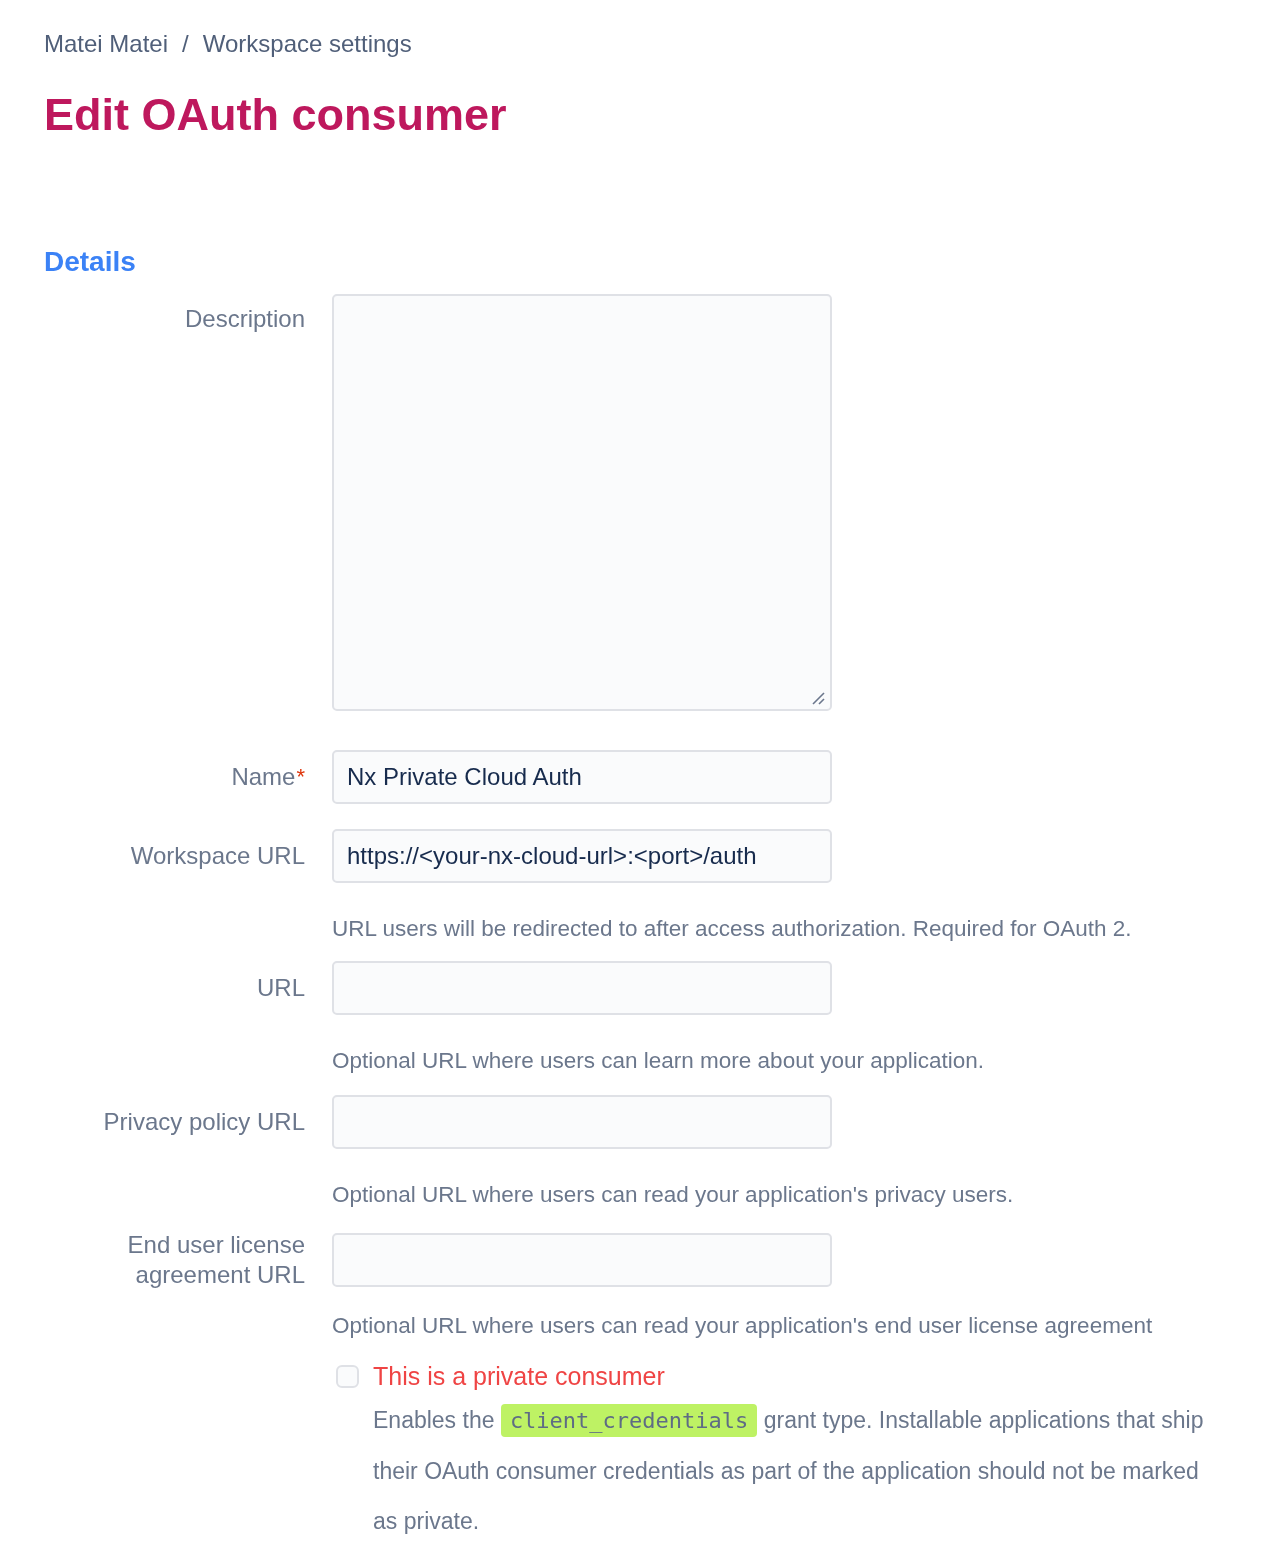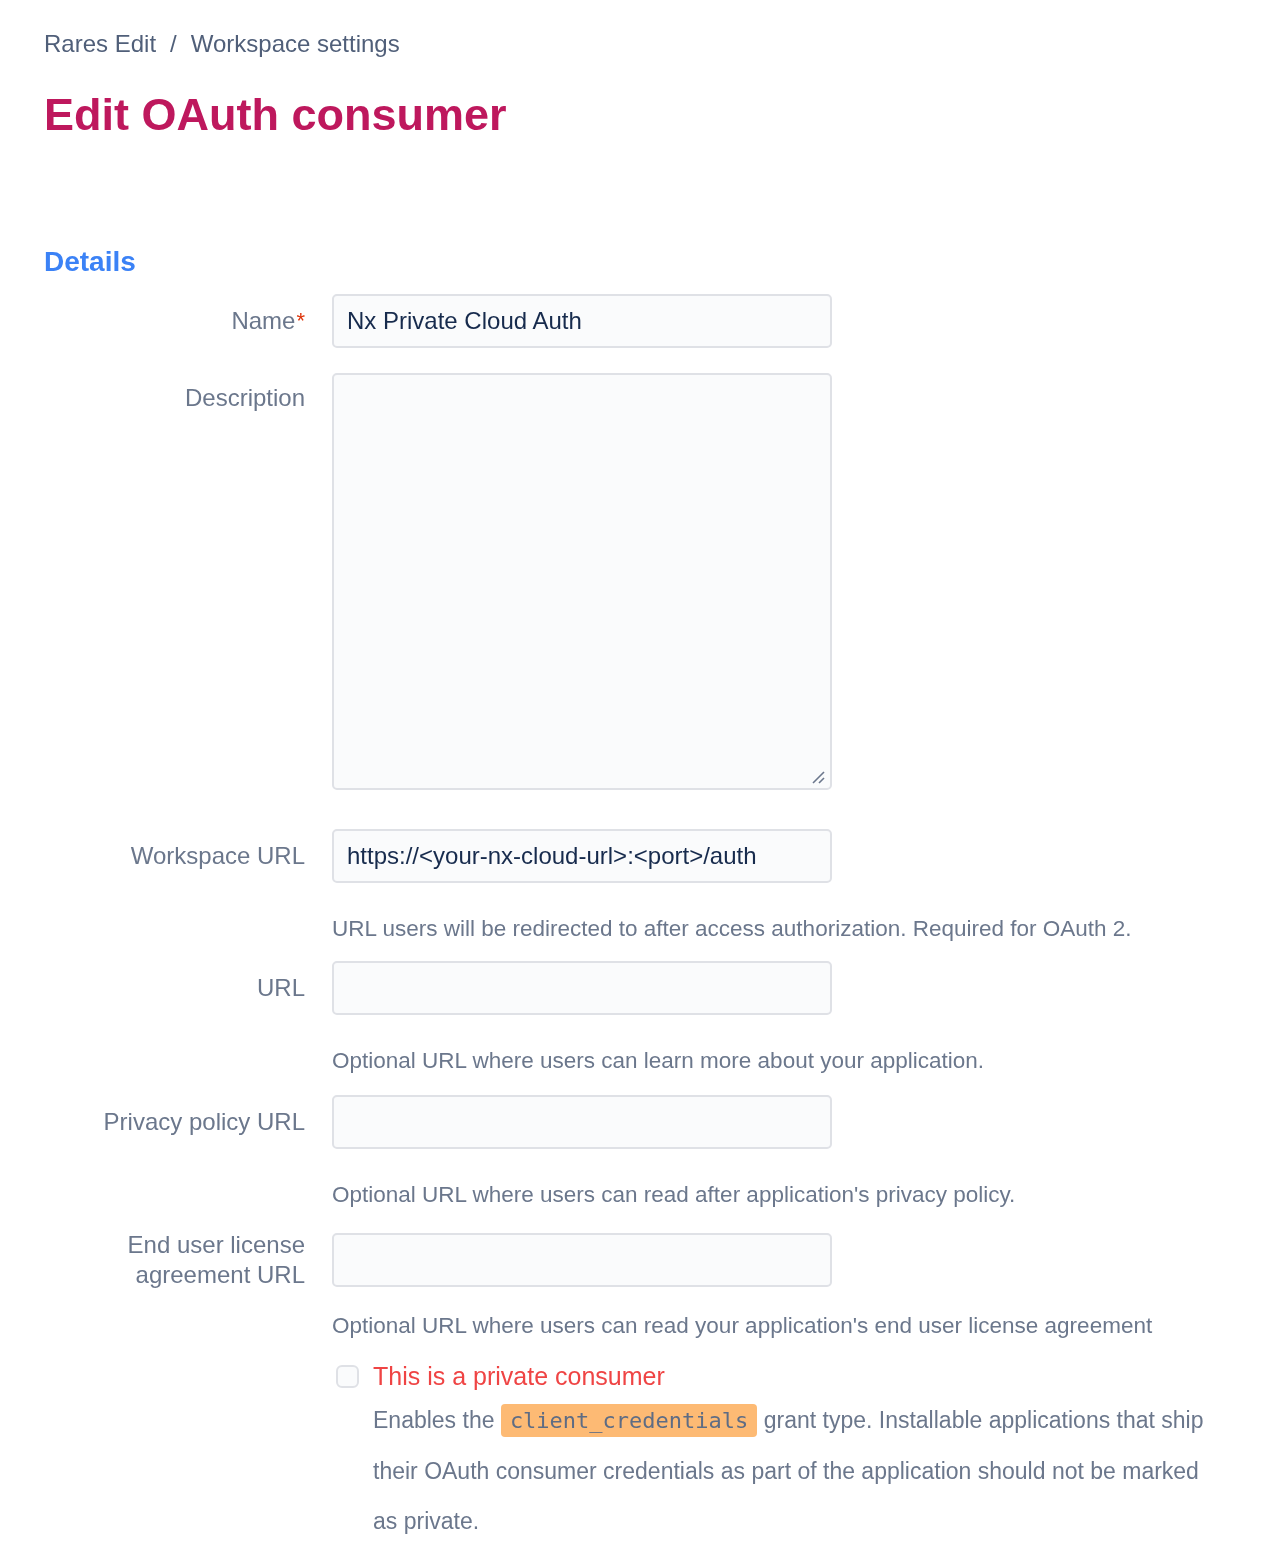--- a/index.html
+++ b/index.html
@@ -164,58 +164,58 @@
     width: 880px;
     font-size: 23px;
     line-height: 50px;
     color: #6B778C;
     margin-top: 4px;
   }
   .code-chip {
     font-family: "DejaVu Sans Mono", "Liberation Mono", monospace;
     font-size: 22px;
     color: #5E6C84;
-    background: #fdba74;
+    background: #bef264;
     border-radius: 4px;
     padding: 4px 9px;
   }
 </style>
 </head>
 <body>
 
 <div class="page">
 
   <nav class="breadcrumb">
-    <a href="#">Rares Edit</a><span class="sep">/</span><a href="#">Workspace settings</a>
+    <a href="#">Matei Matei</a><span class="sep">/</span><a href="#">Workspace settings</a>
   </nav>
 
   <h1 class="page-title">Edit OAuth consumer</h1>
 
   <h2 class="section-title">Details</h2>
 
   <form>
-
-    <div class="form-row row-name">
-      <label class="label"><span>Name</span><span class="req">*</span></label>
-      <div>
-        <input type="text" class="text-input" value="Nx Private Cloud Auth" style="">
-      </div>
-    </div>
 
     <div class="form-row top-label row-description">
       <label class="label">Description</label>
       <div class="textarea-wrap">
         <textarea class="text-area" value="" style=""></textarea>
         <svg class="resize-grip" viewBox="0 0 16 16">
           <line x1="4" y1="15" x2="15" y2="4" stroke="#6B778C" stroke-width="1.6"></line>
           <line x1="10" y1="15" x2="15" y2="10" stroke="#6B778C" stroke-width="1.6"></line>
         </svg>
       </div>
     </div>
 
+    <div class="form-row row-name">
+      <label class="label"><span>Name</span><span class="req">*</span></label>
+      <div>
+        <input type="text" class="text-input" value="Nx Private Cloud Auth" style="">
+      </div>
+    </div>
+
     <div class="form-row row-callback">
       <label class="label">Workspace URL</label>
       <div>
         <input type="text" class="text-input" value="https://&lt;your-nx-cloud-url&gt;:&lt;port&gt;/auth" style="">
       </div>
       <div class="help-text">URL users will be redirected to after access authorization. Required for OAuth 2.</div>
     </div>
 
     <div class="form-row row-url">
       <label class="label">URL</label>
@@ -223,21 +223,21 @@
         <input type="text" class="text-input" value="" style="">
       </div>
       <div class="help-text">Optional URL where users can learn more about your application.</div>
     </div>
 
     <div class="form-row row-privacy">
       <label class="label">Privacy policy URL</label>
       <div>
         <input type="text" class="text-input" value="" style="">
       </div>
-      <div class="help-text">Optional URL where users can read after application's privacy policy.</div>
+      <div class="help-text">Optional URL where users can read your application's privacy users.</div>
     </div>
 
     <div class="form-row row-eula">
       <label class="label">End user license agreement URL</label>
       <div>
         <input type="text" class="text-input" value="" style="">
       </div>
       <div class="help-text">Optional URL where users can read your application's end user license agreement</div>
     </div>
 

